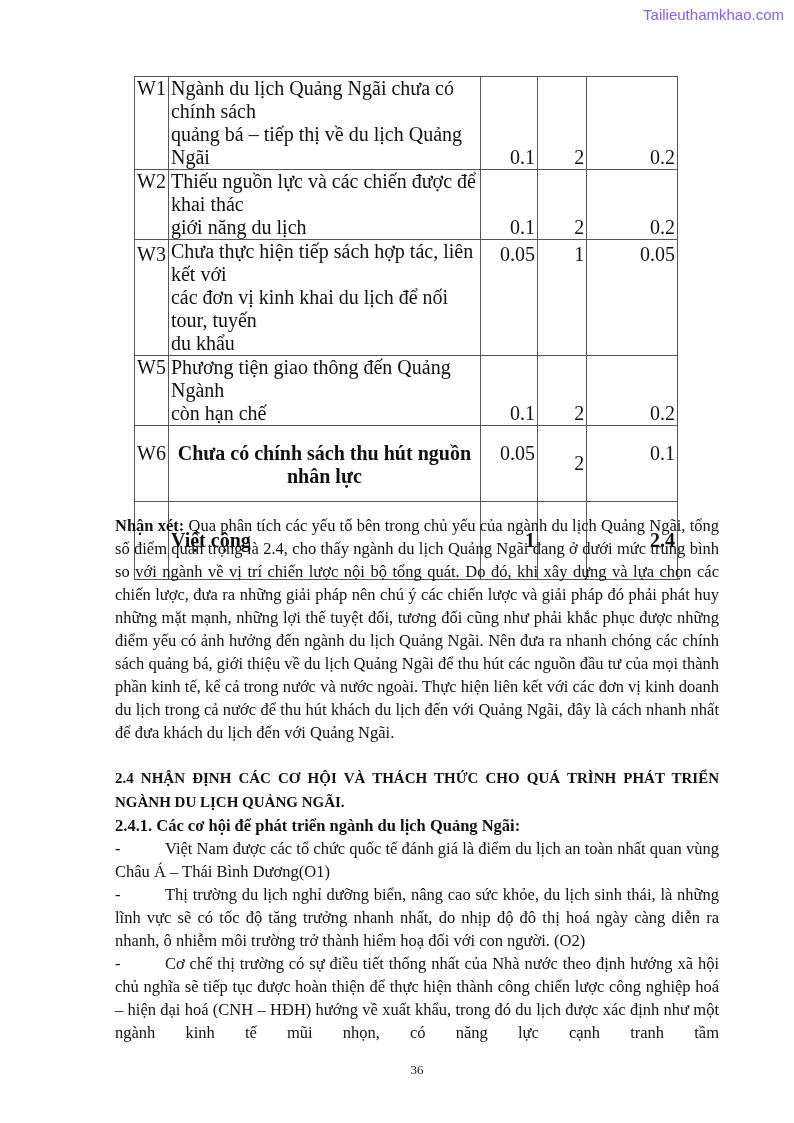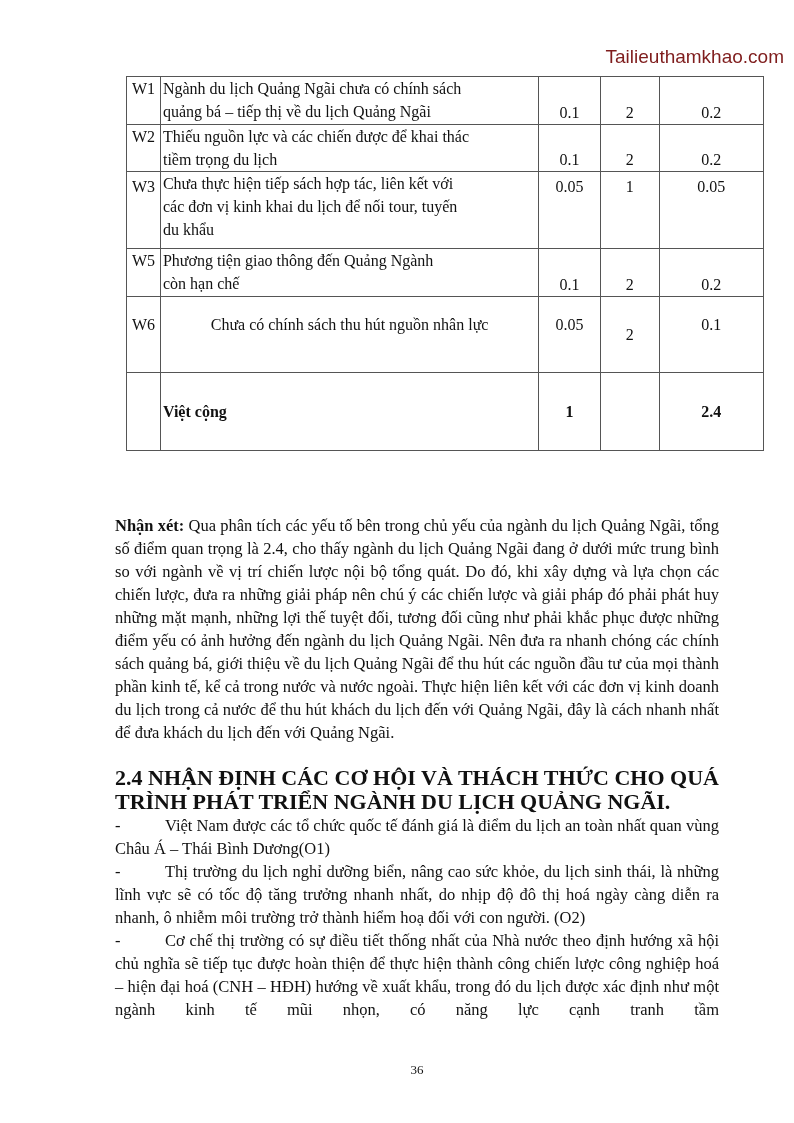--- a/index.html
+++ b/index.html
@@ -1,36 +1,36 @@
 <!DOCTYPE html>
 <html><head>
 <meta charset="utf-8">
 <style>
   html, body { margin: 0; padding: 0; background: #ffffff; }
   body { width: 794px; height: 1123px; position: relative; overflow: hidden;
          font-family: "Liberation Serif", "DejaVu Serif", serif; color: #111; }
   .watermark { position: absolute; top: 6px; right: 10px; font-family: "Liberation Sans", sans-serif;
-               font-size: 19px; color: #7f1d1d; margin-top: 40px; }
-  table.swot { position: absolute; left: 126px; top: 76px; border-collapse: collapse;
-               width: 638px; font-size: 16px; line-height: 23px; }
+               font-size: 15px; color: #8b5cf6; }
+  table.swot { position: absolute; left: 134px; top: 76px; border-collapse: collapse;
+               width: 544px; font-size: 20px; line-height: 23px; }
   table.swot td { border: 1.5px solid #555; padding: 0 2px; vertical-align: top; }
   td.code { width: 29px; text-align: center; vertical-align: bottom; padding: 0 0 0 2px; }
   td.desc { width: 376px; }
-  td.num { text-align: center; }
+  td.num { text-align: right; }
   td.c-w { width: 57px; }
   td.c-r { width: 54px; }
   td.c-s { width: 100px; border-left: 1.5px solid #999 !important; }
   .bottom { vertical-align: bottom !important; }
   .top { vertical-align: top !important; padding-top: 3px !important; }
   .mid { vertical-align: middle !important; }
   .bold { font-weight: bold; }
   .body { position: absolute; left: 115px; width: 604px; font-size: 16.5px; line-height: 23px; text-align: justify; }
   .body p { margin: 0; }
   .just-last { text-align-last: justify; }
-  .h2 { font-weight: bold; font-size: 22px; line-height: 24px; }
+  .h2 { font-weight: bold; font-size: 15px; line-height: 24px; }
   .h3 { font-weight: bold; font-size: 16.5px; line-height: 23px; }
   .bullet { display: inline-block; width: 50px; }
   .pagenum { position: absolute; top: 1062px; left: 0; width: 834px; text-align: center; font-size: 13px; }
 </style>
 </head>
 <body>
 
 <div class="watermark">Tailieuthamkhao.com</div>
 
 <table class="swot">
@@ -42,21 +42,21 @@
           <div>quảng bá – tiếp thị về du lịch Quảng Ngãi</div>
         </td>
     <td class="num c-w bottom">0.1</td>
     <td class="num c-r bottom">2</td>
     <td class="num c-s bottom">0.2</td>
   </tr>
   <tr style="height:47px">
     <td class="code">W2</td>
     <td class="desc">
           <div>Thiếu nguồn lực và các chiến được để khai thác</div>
-          <div>tiềm trọng du lịch</div>
+          <div>giới năng du lịch</div>
         </td>
     <td class="num c-w bottom">0.1</td>
     <td class="num c-r bottom">2</td>
     <td class="num c-s bottom">0.2</td>
   </tr>
   <tr style="height:77px">
     <td class="code top">W3</td>
     <td class="desc">
           <div>Chưa thực hiện tiếp sách hợp tác, liên kết với</div>
           <div>các đơn vị kinh khai du lịch để nối tour, tuyến</div>
@@ -71,39 +71,40 @@
     <td class="desc">
           <div>Phương tiện giao thông đến Quảng Ngành</div>
           <div>còn hạn chế</div>
         </td>
     <td class="num c-w bottom">0.1</td>
     <td class="num c-r bottom">2</td>
     <td class="num c-s bottom">0.2</td>
   </tr>
   <tr style="height:76px">
     <td class="code top" style="padding-top:16px !important">W6</td>
-    <td class="desc" style="text-align:center; padding-top:16px;">Chưa có chính sách thu hút nguồn nhân lực</td>
+    <td class="desc" style="text-align:center; padding-top:16px;font-weight:bold;">Chưa có chính sách thu hút nguồn nhân lực</td>
     <td class="num c-w" style="padding-top:16px;">0.05</td>
     <td class="num c-r" style="padding-top:26px;">2</td>
     <td class="num c-s" style="padding-top:16px;">0.1</td>
   </tr>
   <tr style="height:78px">
     <td class="code"></td>
     <td class="desc mid bold">Việt cộng</td>
     <td class="num c-w mid bold">1</td>
     <td class="num c-r mid"></td>
     <td class="num c-s mid bold">2.4</td>
   </tr>
 </tbody>
   </table>
 
 <div class="body" style="top:514px;">
   <p><b>Nhận xét:</b><span> Qua phân tích các yếu tố bên trong chủ yếu của ngành du lịch Quảng Ngãi, tổng số điểm quan trọng là 2.4, cho thấy ngành du lịch Quảng Ngãi đang ở dưới mức trung bình so với ngành về vị trí chiến lược nội bộ tổng quát. Do đó, khi xây dựng và lựa chọn các chiến lược, đưa ra những giải pháp nên chú ý các chiến lược và giải pháp đó phải phát huy những mặt mạnh, những lợi thế tuyệt đối, tương đối cũng như phải khắc phục được những điểm yếu có ảnh hưởng đến ngành du lịch Quảng Ngãi. Nên đưa ra nhanh chóng các chính sách quảng bá, giới thiệu về du lịch Quảng Ngãi để thu hút các nguồn đầu tư của mọi thành phần kinh tế, kể cả trong nước và nước ngoài. Thực hiện  liên kết với các đơn vị kinh doanh du lịch trong cả nước để thu hút khách du lịch đến với Quảng Ngãi, đây là cách nhanh nhất để đưa khách du lịch đến với Quảng Ngãi.</span></p>
 </div>
 
 <div class="body" style="top:766px;">
   <div class="h2">2.4 NHẬN ĐỊNH CÁC CƠ HỘI VÀ THÁCH THỨC CHO QUÁ TRÌNH PHÁT TRIỂN NGÀNH DU LỊCH QUẢNG NGÃI.</div>
+  <div class="h3">2.4.1.  Các cơ hội để phát triển ngành du lịch Quảng Ngãi:</div>
   <p><span class="bullet">-</span><span>Việt Nam được các tổ chức quốc tế đánh giá là điểm du lịch an toàn nhất quan vùng Châu Á – Thái Bình Dương(O1)</span></p>
   <p><span class="bullet">-</span><span>Thị trường du lịch nghỉ dưỡng biển, nâng cao sức khỏe, du lịch sinh thái, là những lĩnh vực sẽ có tốc độ tăng trưởng nhanh nhất, do nhịp độ đô thị hoá ngày càng diễn ra nhanh, ô nhiễm môi trường trở thành hiểm hoạ đối với con người. (O2)</span></p>
   <p class="just-last"><span class="bullet">-</span><span>Cơ chế thị trường có sự điều tiết thống nhất của Nhà nước theo định hướng xã hội chủ nghĩa sẽ tiếp tục được hoàn thiện để thực hiện thành công chiến lược công nghiệp hoá – hiện đại hoá (CNH – HĐH) hướng về xuất khẩu, trong đó du lịch được xác định như một ngành kinh tế mũi nhọn, có năng lực cạnh tranh tầm</span></p>
 </div>
 
 <div class="pagenum">36</div>
 
 </body></html>

